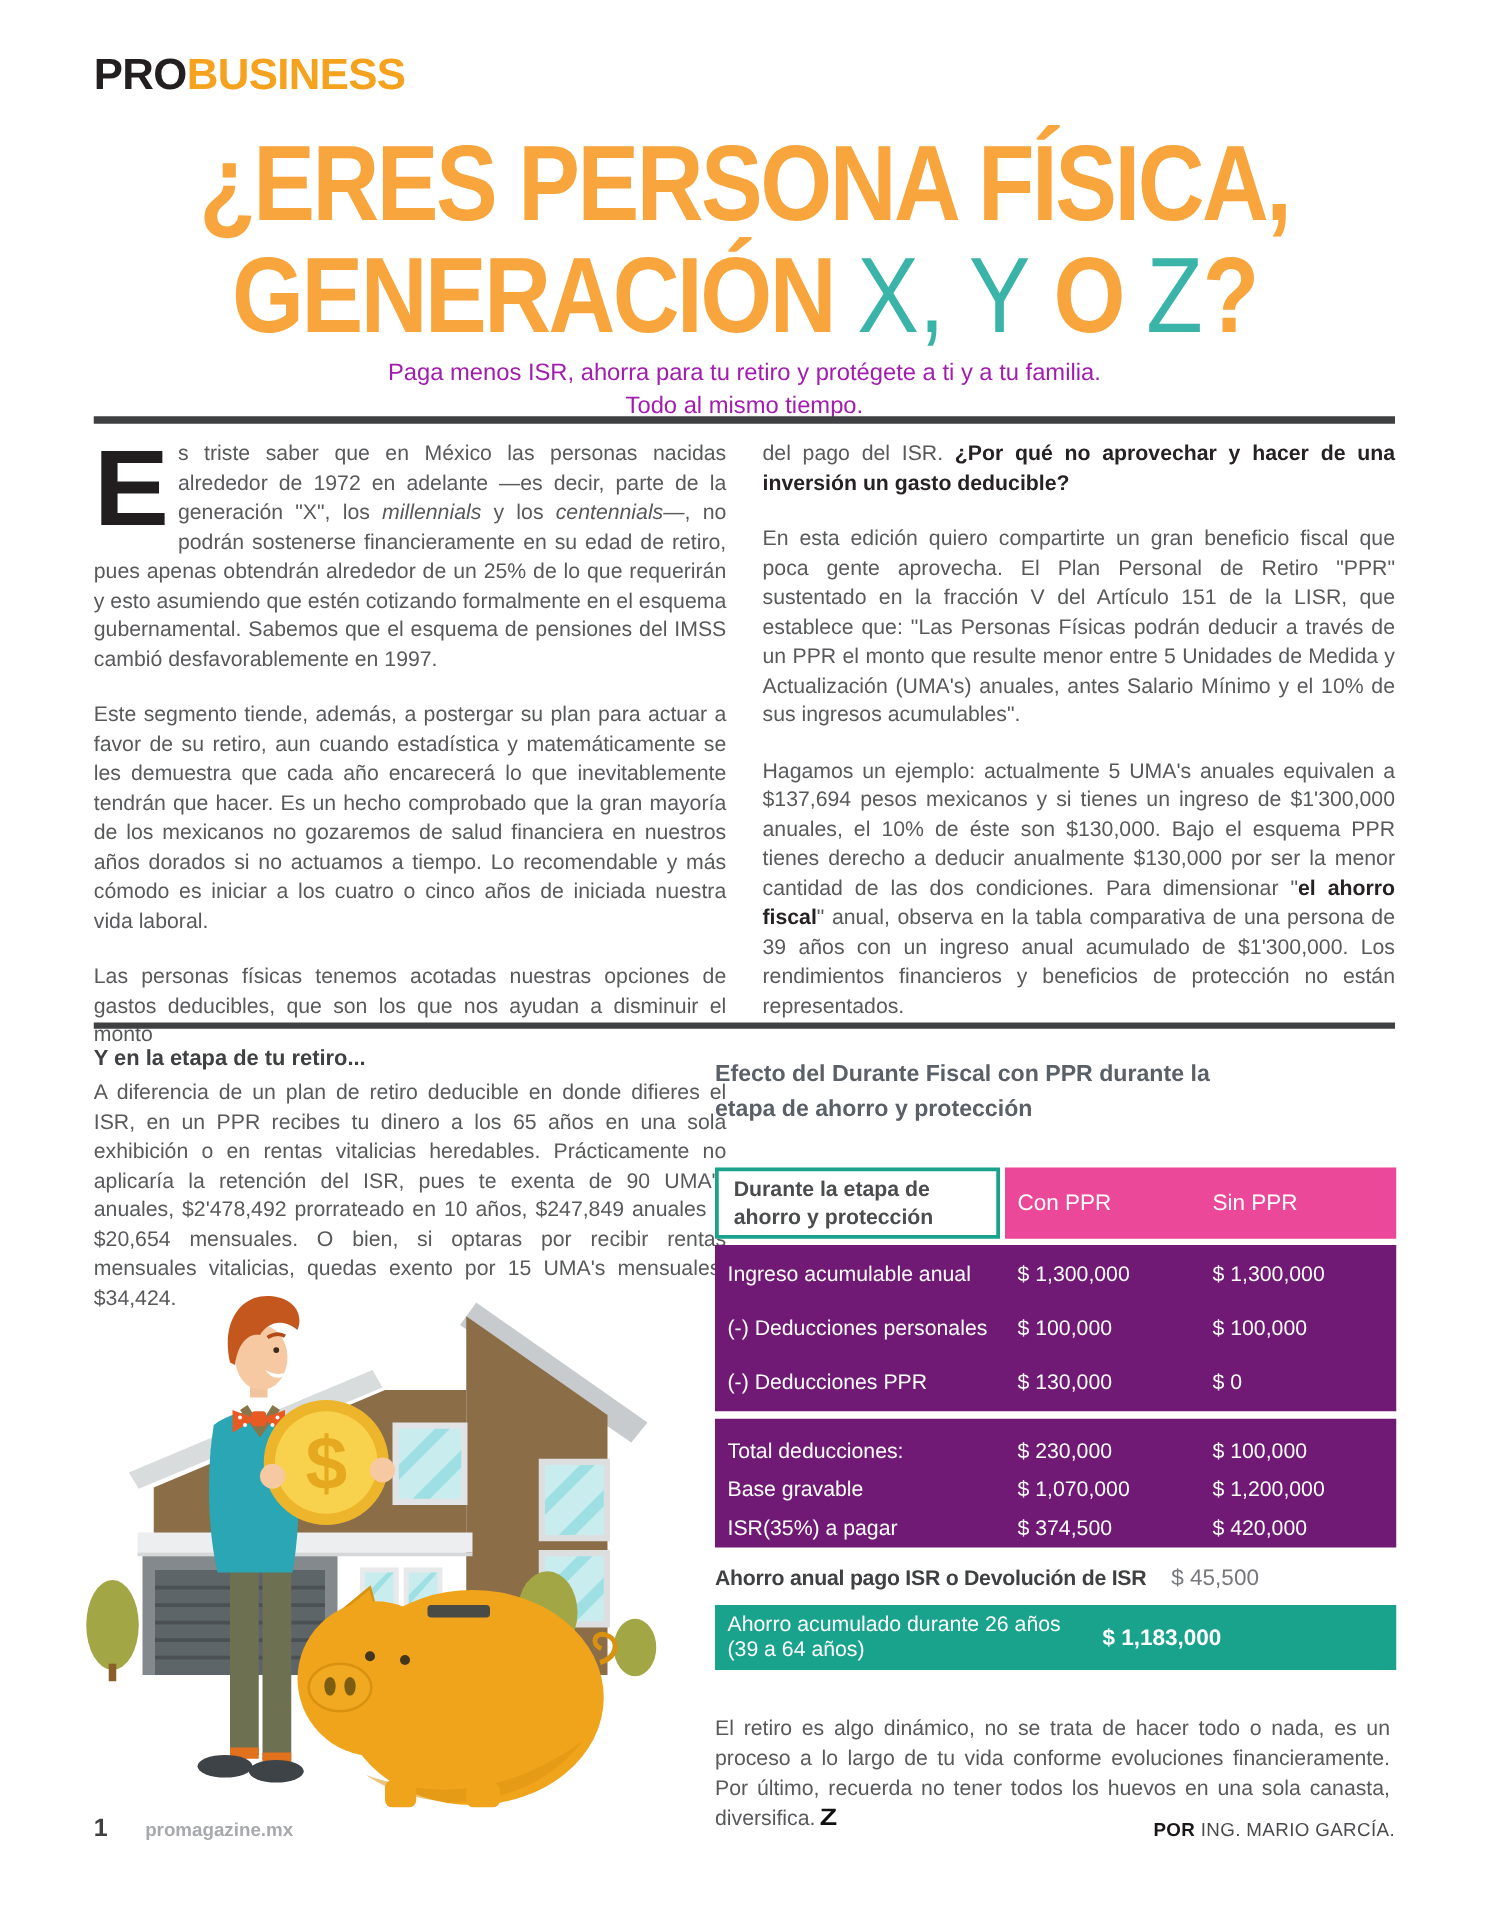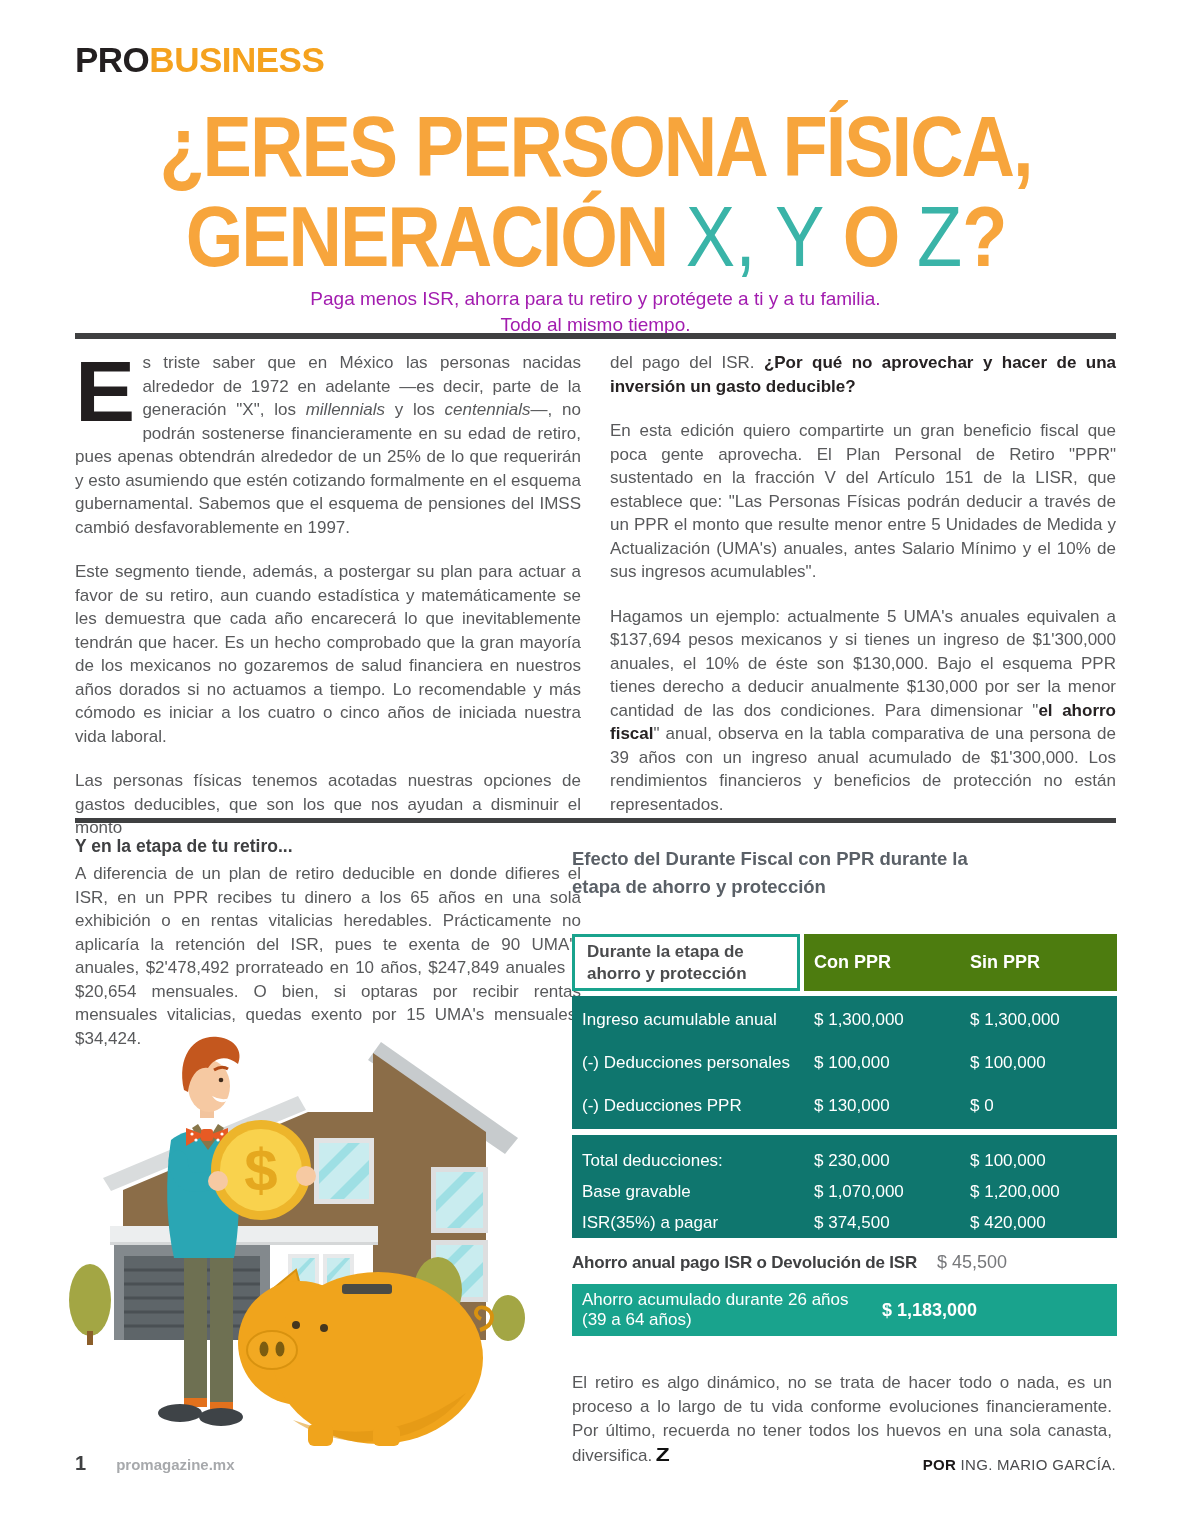--- a/index.html
+++ b/index.html
@@ -38,26 +38,26 @@
   .retire p { font-size:17px; line-height:23.5px; text-align:justify; color:#58595b; }
   
   .illo { position:absolute; left:68px; top:1028px; width:502px; height:418px; }
   
   .fiscal { position:absolute; left:572px; top:845px; width:545px; }
   .fiscal-heading { width:440px; font-size:18.5px; line-height:28px; font-weight:700; color:#5a6067; }
   .ppr-table { margin-top:33px; width:545px; font-size:17px; }
   .thead { display:flex; height:57px; margin-bottom:5px; }
   .th-label { width:228px; background:#fff; border:3px solid #19A38D; color:#4b4c4e; font-weight:700;
               line-height:22px; padding:5px 12px; display:flex; align-items:center; }
-  .th-rest { flex:1; margin-left:4px; background:#4d7c0f; color:#fff; font-weight:700; font-size:18px;
+  .th-rest { flex:1; margin-left:4px; background:#ec4899; color:#fff; font-weight:400; font-size:18px;
              display:flex; align-items:center; }
   .c-label { width:232px; padding-left:10px; }
   .c-con { width:156px; padding-left:10px; }
   .c-sin { flex:1; padding-left:10px; }
-  .tblock { background:#0f766e; color:#fff; }
+  .tblock { background:#701a75; color:#fff; }
   .tblock .trow { display:flex; align-items:center; }
   .block1 { padding:2px 0; }
   .block1 .trow { height:43px; }
   .block2 { margin-top:6px; padding:5px 0; }
   .block2 .trow { height:31px;align-items:flex-end; }
   .savings { margin-top:14px; display:flex; align-items:baseline; }
   .savings .lbl { font-weight:700; color:#3f4042; font-size:17px; letter-spacing:-0.2px; }
   .savings .val { color:#77787b; font-size:18px; margin-left:20px; }
   .accum { margin-top:11px; background:#19A38D; color:#fff; height:52px; display:flex; align-items:center; }
   .accum .lbl { width:310px; padding-left:10px; font-size:17px; line-height:20px; }

